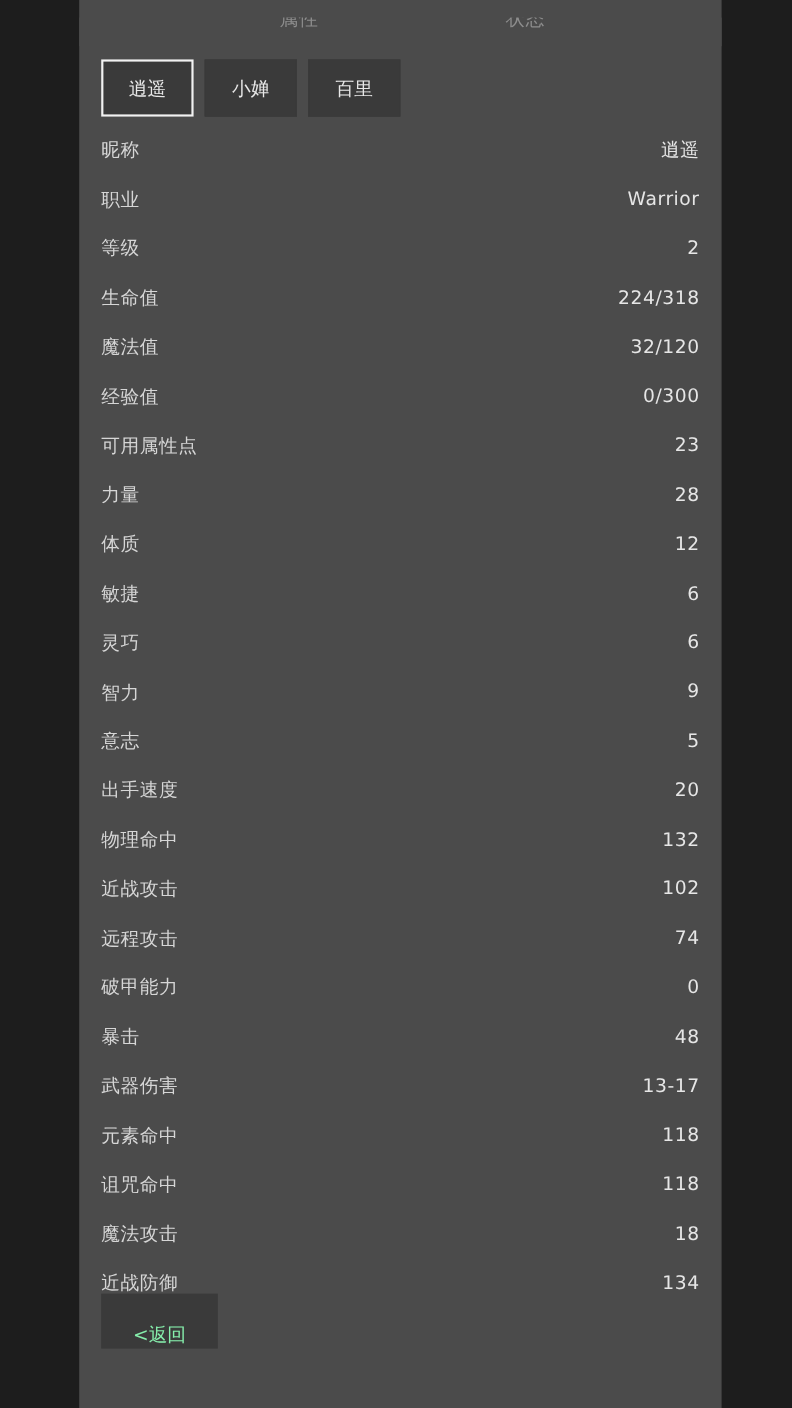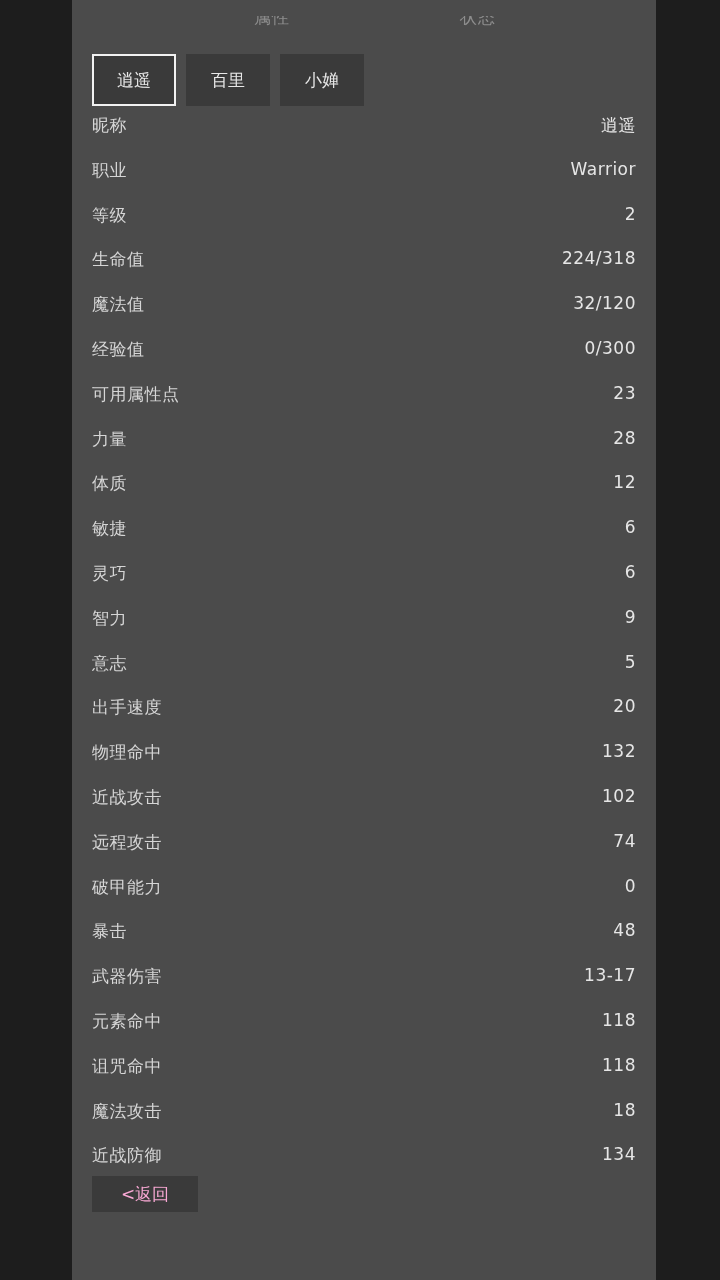--- a/index.html
+++ b/index.html
@@ -78,21 +78,21 @@
   #stats {
     position: absolute;
     left: 0;
     top: 114px;
     width: 584px;
   }
   .stat-row {
     position: relative;
     height: 44.8px;
     display: flex;
-    align-items: flex-start;
+    align-items: center;
     justify-content: space-between;
     padding: 0 20px 0 20px;
     box-sizing: border-box;
   }
   .stat-label {
     color: #d6d6d6;
     font-size: 17px;
     letter-spacing: 0.5px;
   }
   .stat-value {
@@ -104,26 +104,26 @@
   
   #actions {
     position: absolute;
     left: 20px;
     top: 1176px;
     display: flex;
     gap: 8px;
   }
   .action-btn {
     width: 106px;
-    height: 36px;
+    height: 50px;
     background: #3a3a3a;
-    color: #f9a8d4;
-    font-size: 17px;
-    display: flex;
-    align-items: center;
+    color: #86efac;
+    font-size: 17px;
+    display: flex;
+    align-items: flex-end;
     justify-content: center;
     border: none;
     box-sizing: border-box;
     cursor: pointer;
     font-family: "DejaVu Sans", "Liberation Sans", sans-serif;
   }
 </style>
 </head>
 <body>
 
@@ -133,24 +133,24 @@
     <div id="top-strip">
       <span class="ghost g1">属性</span>
       <span class="ghost g2">状态</span>
     </div>
 
     <div id="tabs">
         <div class="tab active">
           <span>逍遥</span>
         </div>
         <div class="tab">
+          <span>小婵</span>
+        </div>
+        <div class="tab">
           <span>百里</span>
-        </div>
-        <div class="tab">
-          <span>小婵</span>
         </div>
       </div>
 
     <div id="stats">
         <div class="stat-row">
           <span class="stat-label">昵称</span>
           <span class="stat-value">逍遥</span>
         </div>
         <div class="stat-row">
           <span class="stat-label">职业</span>

